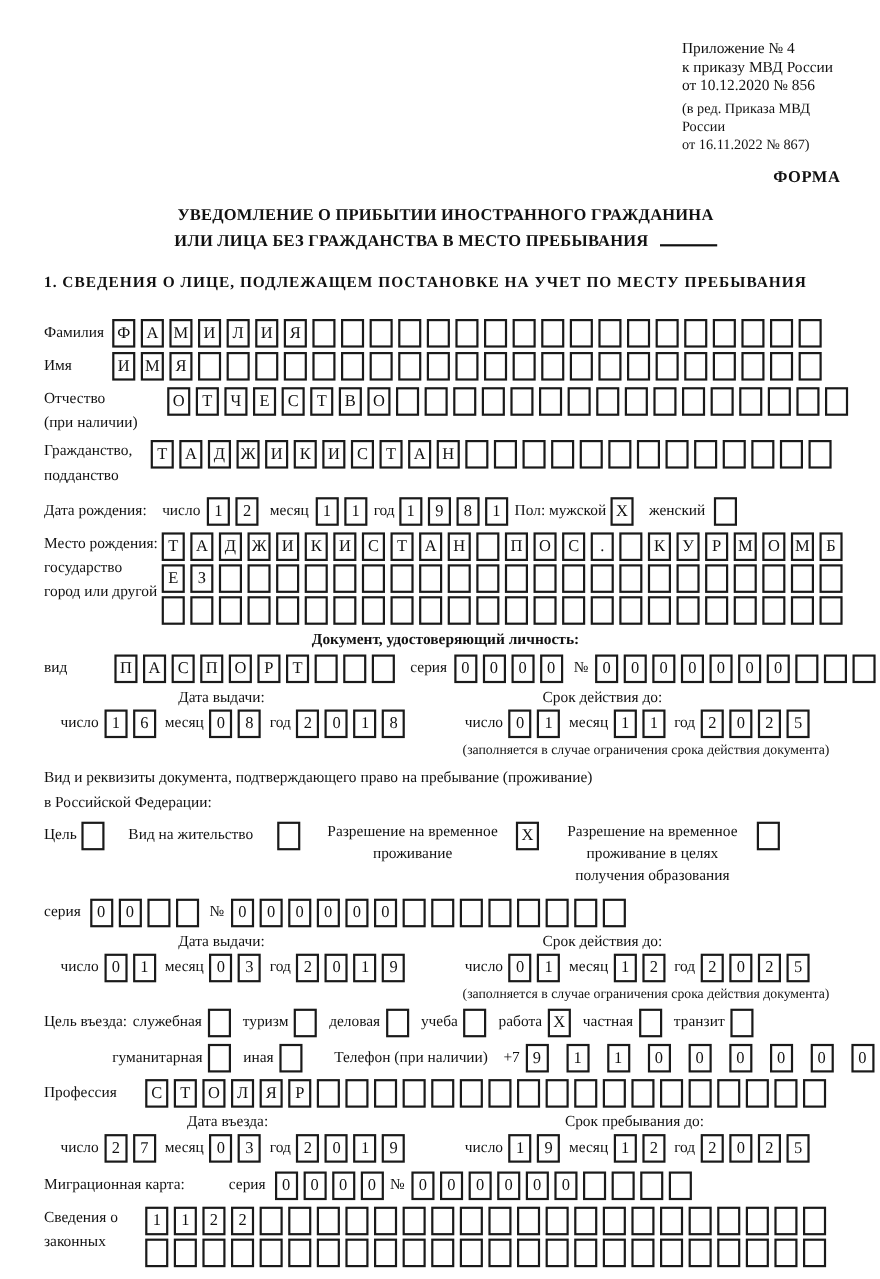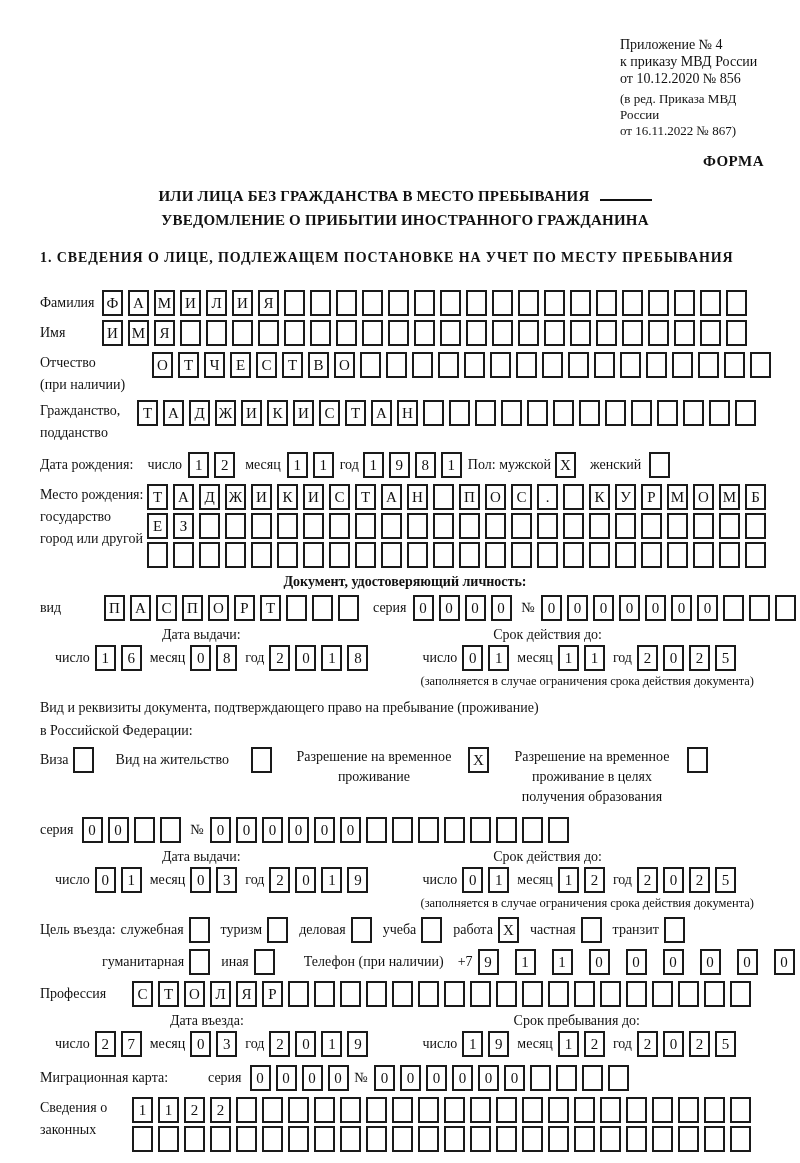--- a/index.html
+++ b/index.html
@@ -78,22 +78,22 @@
     <div>к приказу МВД России</div>
     <div>от 10.12.2020 № 856</div>
     <div class="gap"></div>
     <div class="hdr-small">(в ред. Приказа МВД России</div>
     <div class="hdr-small">от 16.11.2022 № 867)</div>
   </div>
 
   <div class="forma">ФОРМА</div>
 
   <div class="title">
+    <div>УВЕДОМЛЕНИЕ О ПРИБЫТИИ ИНОСТРАННОГО ГРАЖДАНИНА</div>
     <div><span>ИЛИ ЛИЦА БЕЗ ГРАЖДАНСТВА В МЕСТО ПРЕБЫВАНИЯ</span><span class="blank-line"></span></div>
-    <div>УВЕДОМЛЕНИЕ О ПРИБЫТИИ ИНОСТРАННОГО ГРАЖДАНИНА</div>
   </div>
 
   <div class="section-heading">1. СВЕДЕНИЯ О ЛИЦЕ, ПОДЛЕЖАЩЕМ ПОСТАНОВКЕ НА УЧЕТ ПО МЕСТУ ПРЕБЫВАНИЯ</div>
 
   <div class="row" style="margin-top:24px;">
     <span class="flabel w60">Фамилия</span>
     <span class="cells">
         <span class="cell">Ф</span>
         <span class="cell">А</span>
         <span class="cell">М</span>
@@ -413,21 +413,21 @@
           <span class="cell">5</span>
         </span>
     </span>
   </div>
   <div class="note">(заполняется в случае ограничения срока действия документа)</div>
 
   <div class="intro">Вид и реквизиты документа, подтверждающего право на пребывание (проживание)</div>
   <div class="intro" style="margin-top:2px;">в Российской Федерации:</div>
 
   <div class="row align-top opt-row">
-    <span class="opt-label lh26">Виза</span>
+    <span class="opt-label lh26">Цель</span>
     <span class="cell" style="margin-left:4px;"></span>
     <span class="opt-label lh26" style="margin-left:22px;">Вид на жительство</span>
     <span class="cell" style="margin-left:22px;"></span>
     <span class="opt-label opt-multi w170" style="margin-left:16px;">Разрешение на временное проживание</span>
     <span class="cell" style="margin-left:8px;">X</span>
     <span class="opt-label opt-multi w178" style="margin-left:14px;">Разрешение на временное проживание в целях получения образования</span>
     <span class="cell" style="margin-left:6px;"></span>
   </div>
 
   <div class="row" style="margin-top:10px;">

